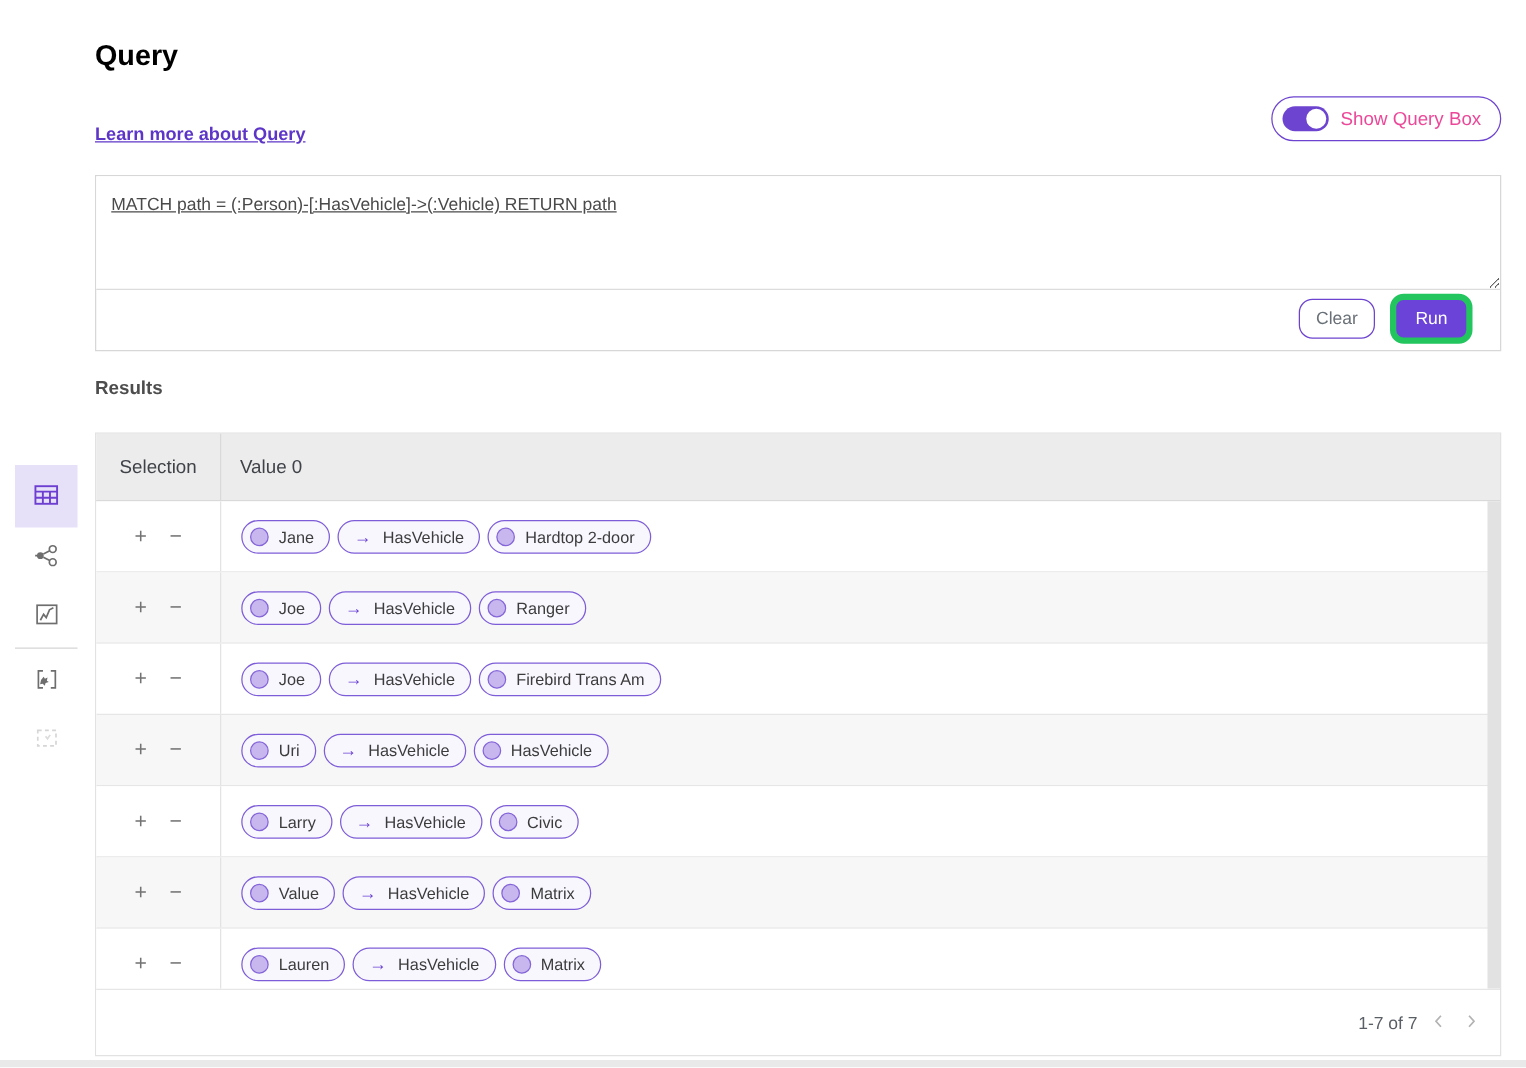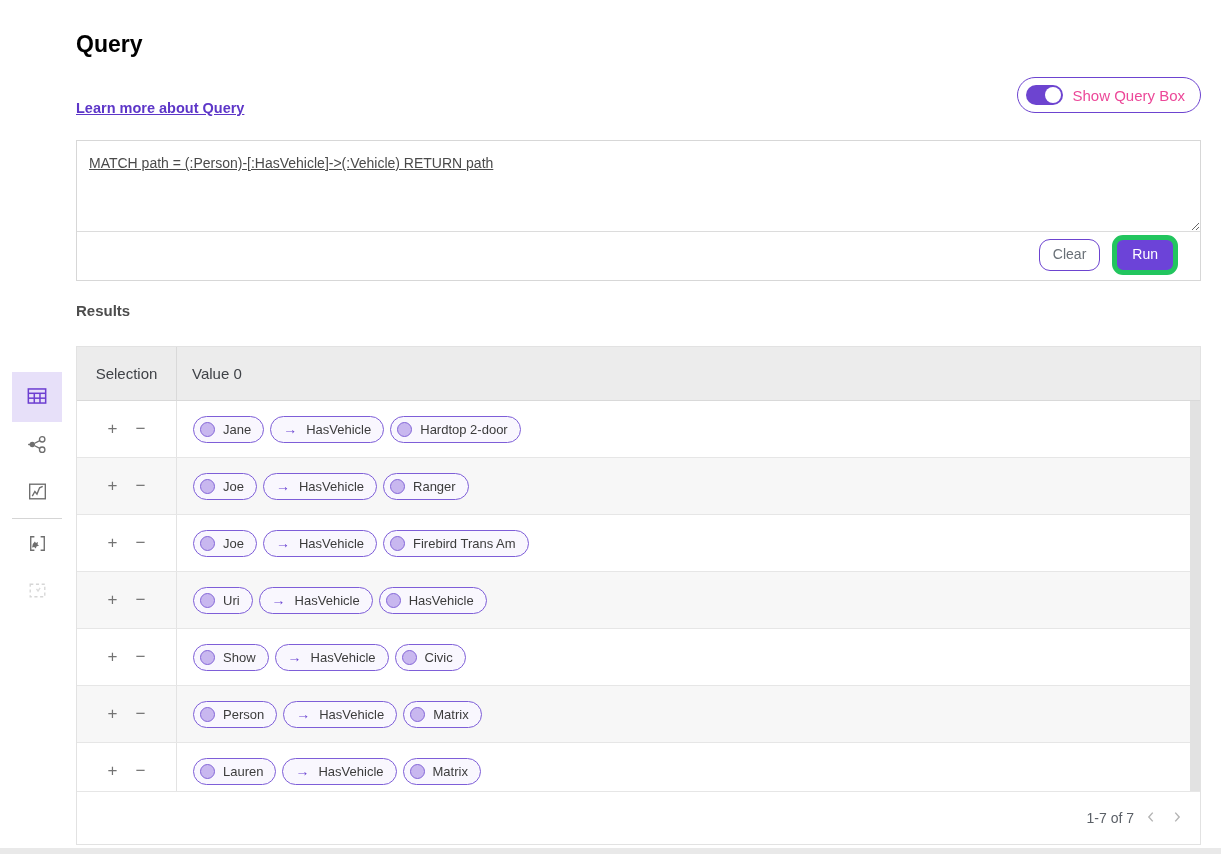--- a/index.html
+++ b/index.html
@@ -253,21 +253,21 @@
   </div>
 
   <div class="trow">
     <div class="cell-sel">
       <button class="sel-btn">+</button>
       <button class="sel-btn">−</button>
     </div>
     <div class="cell-val">
   <span class="pill node-pill">
     <span class="node-dot"></span>
-    <span class="pill-label">Show</span>
+    <span class="pill-label">Larry</span>
   </span>
 
   <span class="pill edge-pill">
     <span class="edge-arrow">→</span>
     <span class="pill-label">HasVehicle</span>
   </span>
 
   <span class="pill node-pill">
     <span class="node-dot"></span>
     <span class="pill-label">Civic</span>
@@ -276,21 +276,21 @@
   </div>
 
   <div class="trow">
     <div class="cell-sel">
       <button class="sel-btn">+</button>
       <button class="sel-btn">−</button>
     </div>
     <div class="cell-val">
   <span class="pill node-pill">
     <span class="node-dot"></span>
-    <span class="pill-label">Person</span>
+    <span class="pill-label">Value</span>
   </span>
 
   <span class="pill edge-pill">
     <span class="edge-arrow">→</span>
     <span class="pill-label">HasVehicle</span>
   </span>
 
   <span class="pill node-pill">
     <span class="node-dot"></span>
     <span class="pill-label">Matrix</span>

